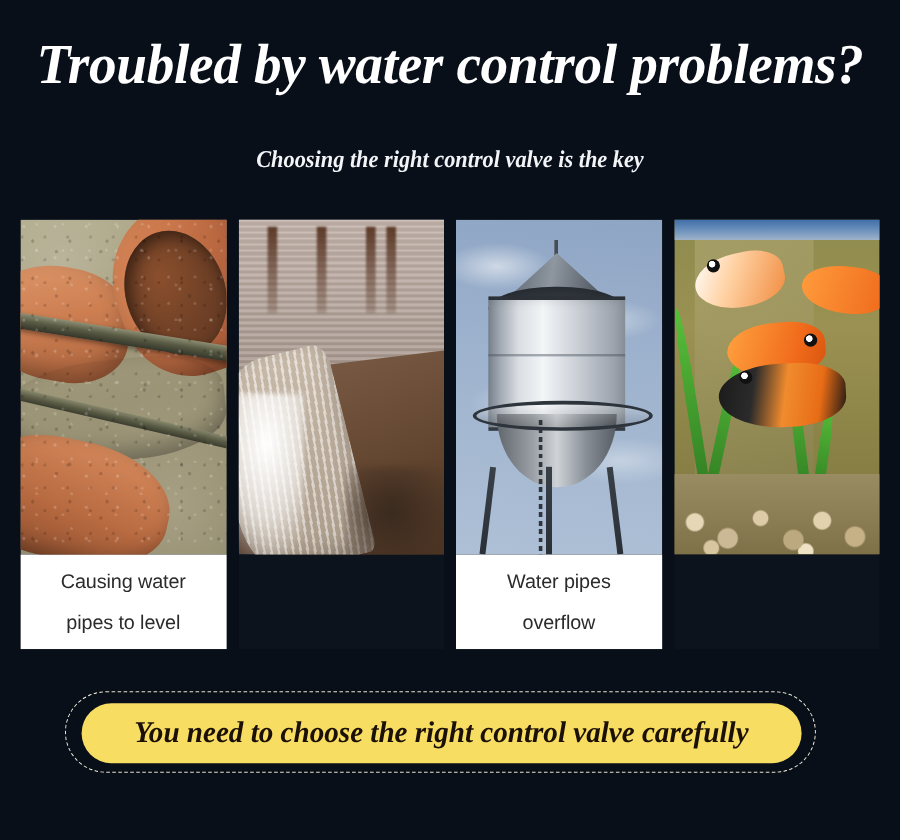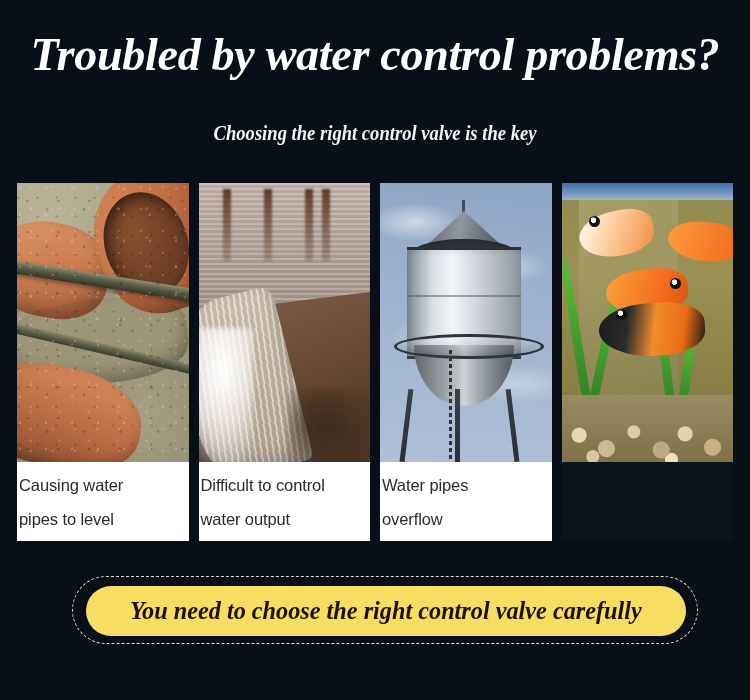--- a/index.html
+++ b/index.html
@@ -86,21 +86,21 @@
 
   .caption {
     flex: 1 1 auto;
     background: #ffffff;
     color: #2b2b2b;
     font-family: "Liberation Sans", sans-serif;
     font-size: 16.5px;
     line-height: 22px;
     display: flex;
     flex-direction: column;
-    align-items: flex-start;
+    align-items: center;
     justify-content: center;
     text-align: center;
     padding: 0 2px;
     letter-spacing: -0.1px;
   }
   .caption .l2 { margin-top: 12px; }
 
   
   
   .scene-pipes {
@@ -326,21 +326,21 @@
     position:absolute; width:11px; height:11px; border-radius:50%;
     background: radial-gradient(circle at 40% 38%, #ffffff 0 2.5px, #111 3px 100%);
   }
   .scene-tank .e1{ left:16%; top:12%; }
   .scene-tank .e2{ left:63%; top:34%; }
   .scene-tank .e3{ left:32%; top:45%; }
 
   
   .cta-wrap {
     position: absolute;
-    left: 72px;
+    left: 54px;
     top: 576px;
     width: 626px;
     height: 68px;
     border: 1px dashed #e8e3cf;
     border-radius: 34px;
     box-sizing: border-box;
   }
   .cta {
     position: absolute;
     left: 13px;
@@ -399,24 +399,20 @@
           <div class="far"></div>
           <div class="post p1"></div>
           <div class="post p2"></div>
           <div class="post p3"></div>
           <div class="post p4"></div>
           <div class="ledge"></div>
           <div class="fall"></div>
           <div class="foam"></div>
           <div class="dark"></div>
         </div>
-      </div>
-      <div class="caption">
-        <span class="l1">Difficult to control</span>
-        <span class="l2">water output</span>
       </div>
     </div>
 
     <div class="card">
       <div class="photo">
         <div class="scene-tower">
           <div class="clouds"></div>
           <div class="finial"></div>
           <div class="roof"></div>
           <div class="tankTop"></div>

